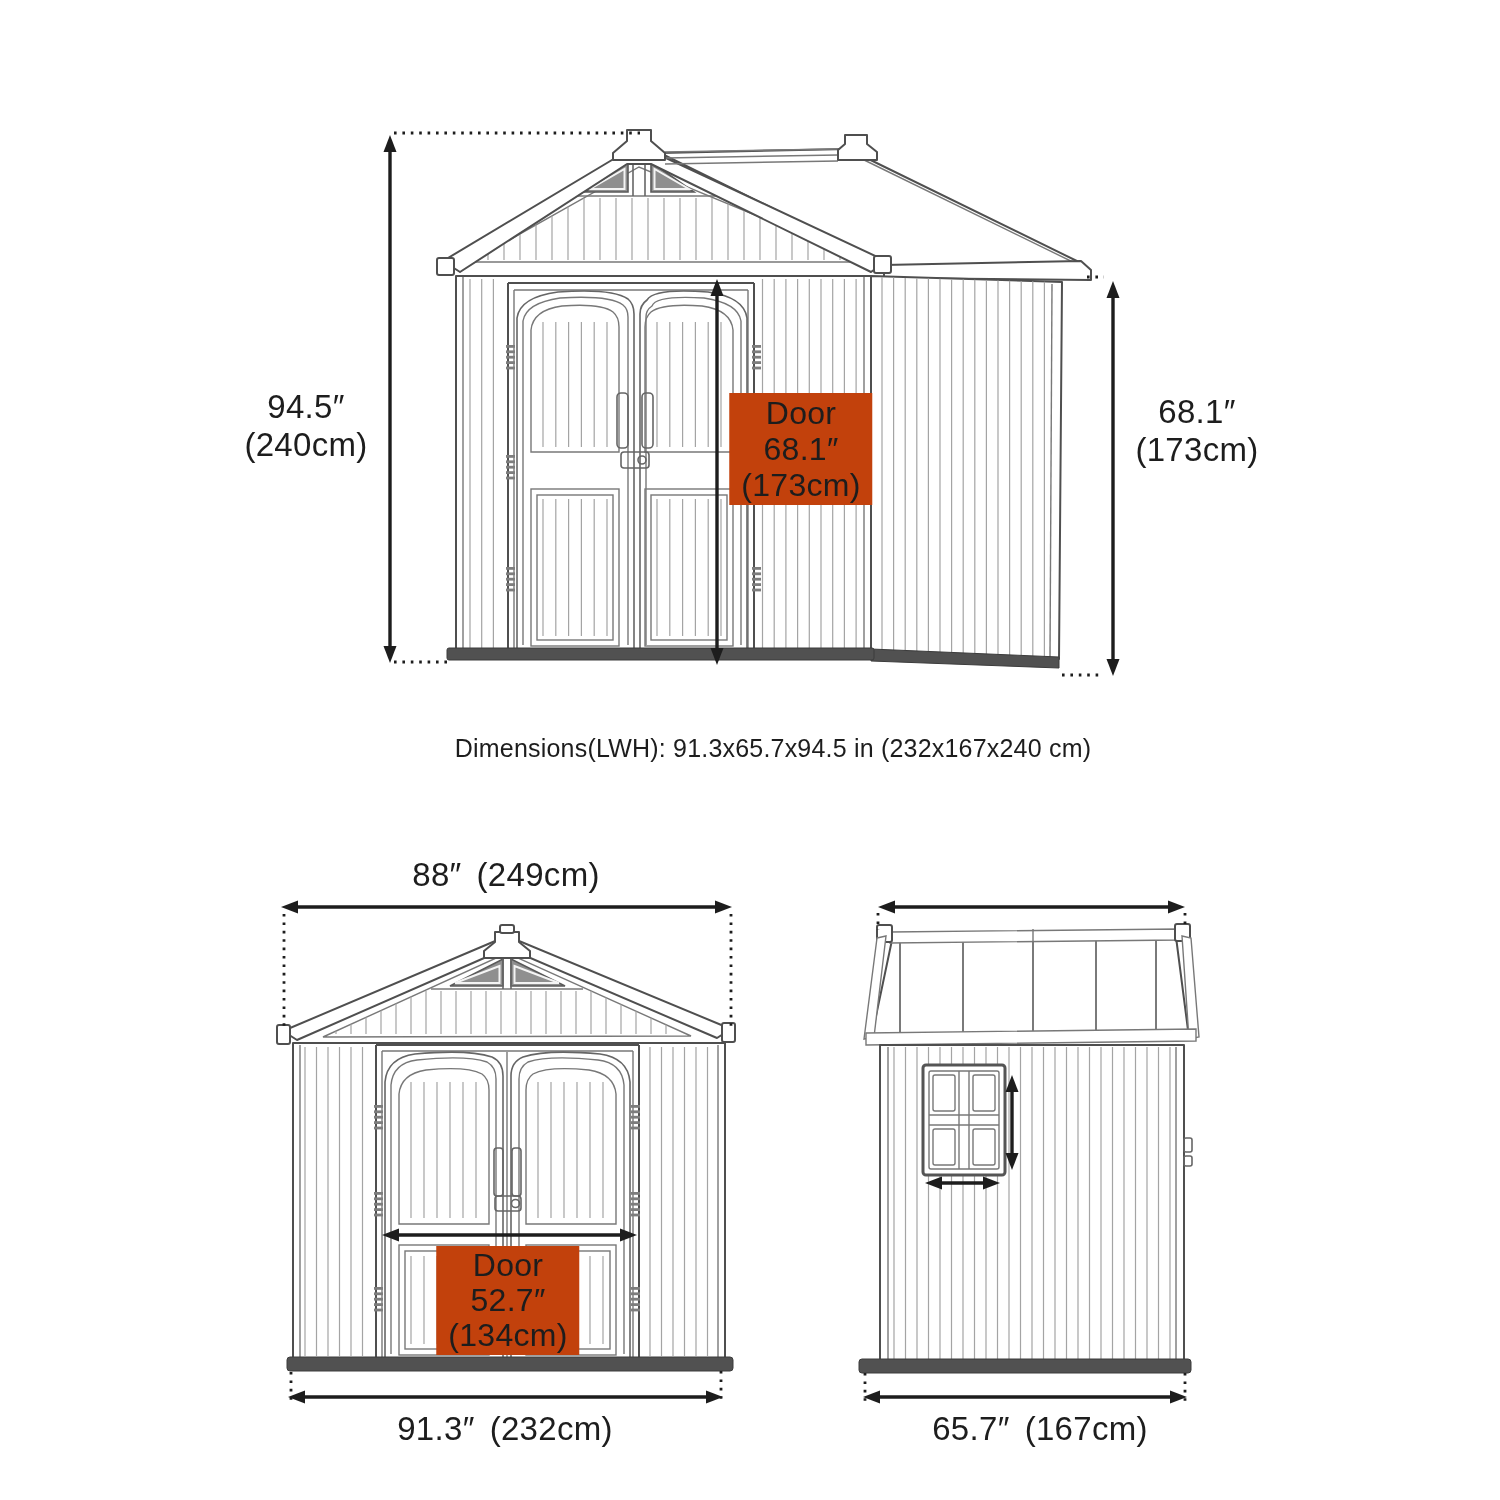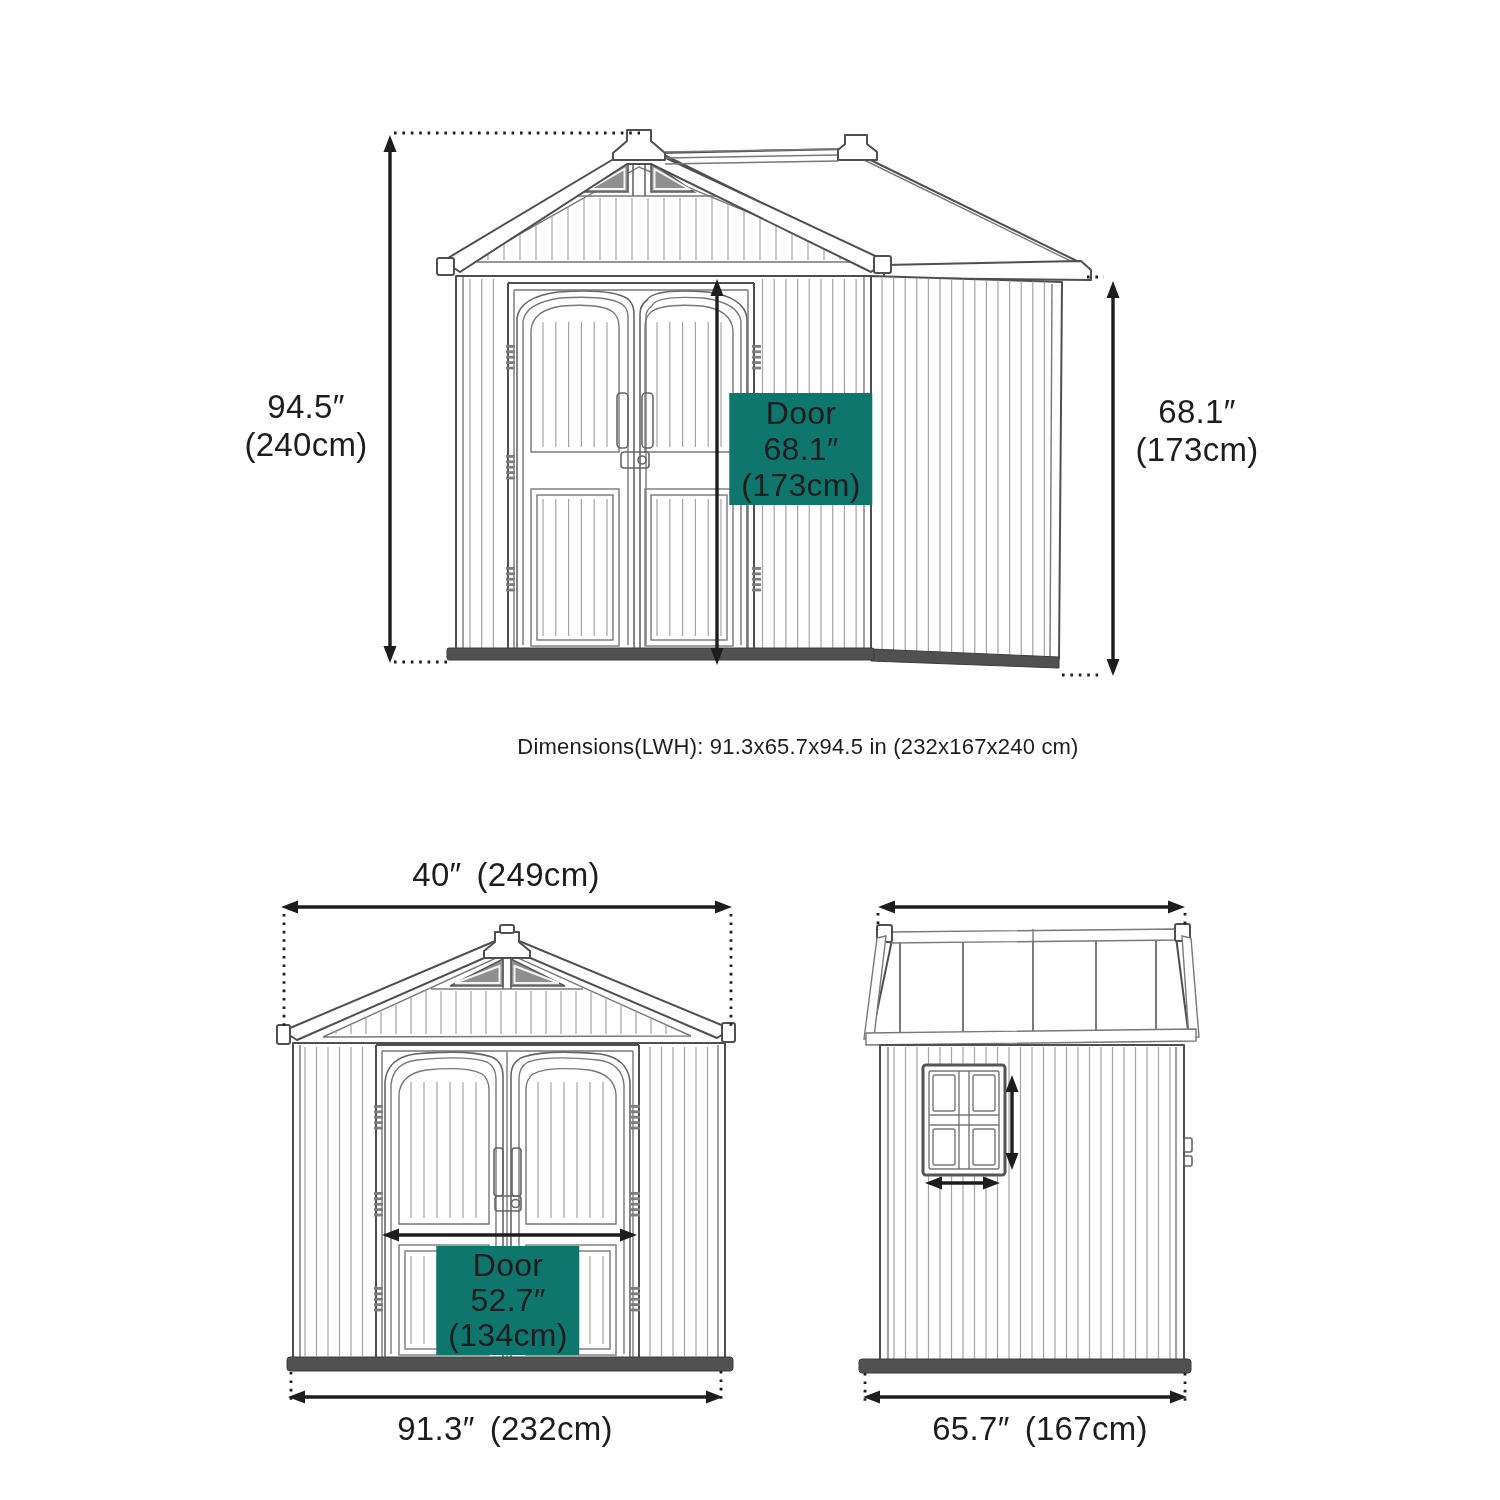--- a/index.html
+++ b/index.html
@@ -18,26 +18,26 @@
   .hinge{fill:#7d7d7d;}
   .arrow{stroke:#1d1d1d;stroke-width:3.4;}
   .ah{fill:#1d1d1d;}
   .dotted{stroke:#1d1d1d;stroke-width:2.8;stroke-dasharray:2.6 5.8;fill:none;}
   .frame{stroke:#555;stroke-width:3;fill:#fff;}
   
   .dim{position:absolute;z-index:2;transform:translateX(-50%);text-align:center;
        white-space:nowrap;font-size:33px;letter-spacing:.3px;line-height:1.15;}
   .dim .g{margin-left:15px;}
   .stack span{display:block;}
-  .boxed{background:#0f766e;padding:2px 12px;}
+  .boxed{background:#c2410c;padding:2px 12px;}
   .lh38 span{line-height:38px;}
   .lh36 span{line-height:36px;font-size:32px;}
   .lh35 span{line-height:35px;font-size:32px;}
   #summary-line{position:absolute;z-index:2;transform:translateX(-50%);
-       font-size:22px;letter-spacing:.2px;white-space:nowrap;margin-left:25px;}
+       font-size:25px;letter-spacing:.2px;white-space:nowrap;}
 </style>
 </head>
 <body>
 
 <div id="canvas">
 
 <svg id="art" width="1500" height="1500" viewBox="0 0 1500 1500">
   <defs>
     <pattern id="shinglesSkew" width="52" height="26" patternUnits="userSpaceOnUse" patternTransform="matrix(1,0,2.05,1,0,0)">
       <path d="M0,0 H52 M0,13 H52" stroke="#9a9a9a" stroke-width="1.2" fill="none"></path>
@@ -481,21 +481,21 @@
   <span>(173cm)</span>
 </div>
 <div class="dim stack lh38" style="left:1197px;top:393px">
   <span>68.1″</span>
   <span>(173cm)</span>
 </div>
 
 <div id="summary-line" style="left:773px;top:734px">Dimensions(LWH): 91.3x65.7x94.5 in (232x167x240 cm)</div>
 
 <div class="dim" style="left:506px;top:856px">
-  <span>40″</span><span class="g">(249cm)</span>
+  <span>88″</span><span class="g">(249cm)</span>
 </div>
 <div class="dim stack lh35 boxed" style="left:508px;top:1246px">
   <span>Door</span>
   <span>52.7″</span>
   <span>(134cm)</span>
 </div>
 <div class="dim" style="left:505px;top:1410px">
   <span>91.3″</span><span class="g">(232cm)</span>
 </div>
 

